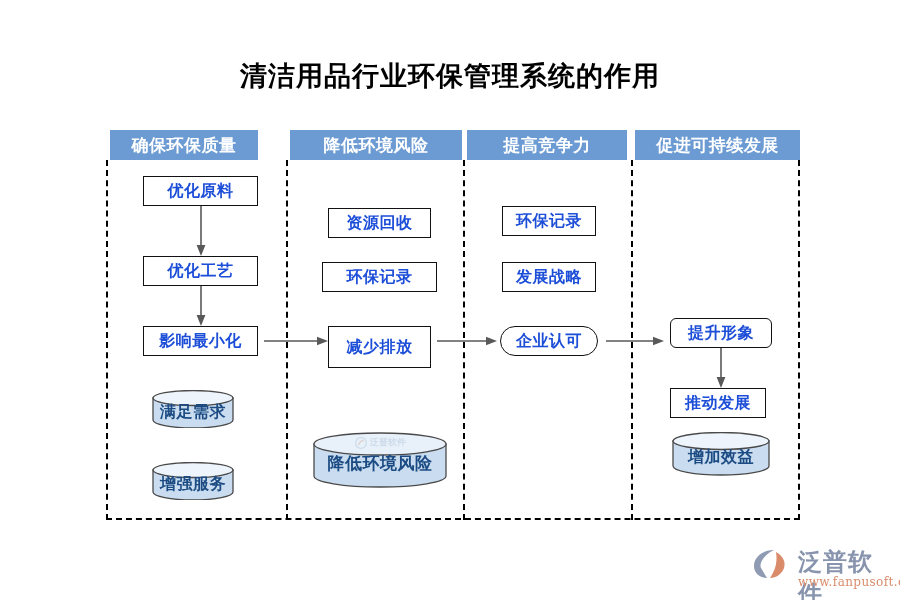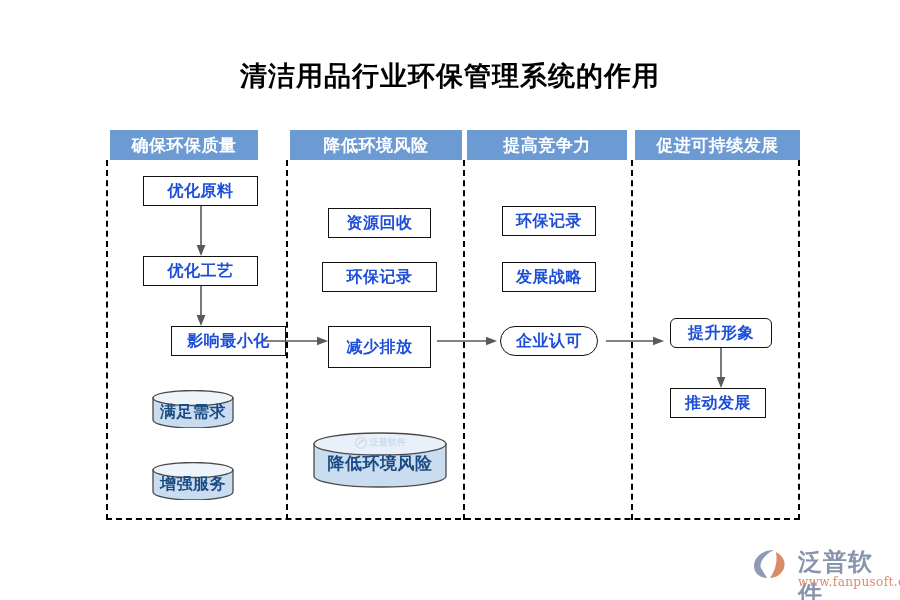--- a/index.html
+++ b/index.html
@@ -108,21 +108,21 @@
   <div class="divider" style="left:463px;"></div>
   <div class="divider" style="left:631px;"></div>
 
   <div class="hdr" style="left:110px;width:148px;">确保环保质量</div>
   <div class="hdr" style="left:290px;width:172px;">降低环境风险</div>
   <div class="hdr" style="left:467px;width:160px;">提高竞争力</div>
   <div class="hdr" style="left:635px;width:165px;">促进可持续发展</div>
 
   <div class="box" style="left:143px;top:176px;width:115px;height:30px;">优化原料</div>
   <div class="box" style="left:143px;top:256px;width:115px;height:30px;">优化工艺</div>
-  <div class="box" style="left:143px;top:326px;width:115px;height:30px;margin-left:28px;">影响最小化</div>
+  <div class="box" style="left:143px;top:326px;width:115px;height:30px;">影响最小化</div>
 
   <div class="arrow" style="left:194px;top:206px;">
     <svg width="14" height="50" viewBox="0 0 14 50">
       <line x1="7" y1="0" x2="7" y2="42" stroke="#595959" stroke-width="1.6"></line>
       <polygon points="7,50 2.6,39 11.4,39" fill="#595959"></polygon>
     </svg>
   </div>
   <div class="arrow" style="left:194px;top:286px;">
     <svg width="14" height="40" viewBox="0 0 14 40">
       <line x1="7" y1="0" x2="7" y2="32" stroke="#595959" stroke-width="1.6"></line>
@@ -193,20 +193,27 @@
   <div class="box" style="left:670px;top:318px;width:102px;height:30px;border-radius:6px;">提升形象</div>
   <div class="box" style="left:670px;top:388px;width:96px;height:30px;">推动发展</div>
 
   <div class="arrow" style="left:714px;top:348px;">
     <svg width="14" height="40" viewBox="0 0 14 40">
       <line x1="7" y1="0" x2="7" y2="32" stroke="#595959" stroke-width="1.6"></line>
       <polygon points="7,40 2.6,29 11.4,29" fill="#595959"></polygon>
     </svg>
   </div>
 
+  <div class="cyl" style="left:672px;top:432px;width:98px;height:44px;">
+    <svg width="98" height="44" viewBox="0 0 98 44">
+      <path d="M1,9 L1,34 A48,9 0 0 0 97,34 L97,9 Z" fill="#c9dcf0" stroke="#4a4a4a" stroke-width="1.3"></path>
+      <ellipse cx="49" cy="9" rx="48" ry="8.5" fill="#eef4fb" stroke="#4a4a4a" stroke-width="1.3"></ellipse>
+    </svg>
+    <span class="cyl-label">增加效益</span>
+  </div>
 
   <div class="logo">
     <svg class="mark" width="40" height="32" viewBox="0 0 40 32">
       <path d="M22,2 C10,2 2,10 2,18 C2,25 8,30 15,30 L9,20 C7,16 11,7 22,2 Z" fill="#8f9bb3"></path>
       <path d="M24,4 C31,8 34,14 32,20 C30,26 24,30 18,30 C22,24 26,16 24,4 Z" fill="#d98b6a"></path>
     </svg>
     <div class="brand">泛普软件</div>
     <div class="url">www.fanpusoft.com</div>
   </div>
 

